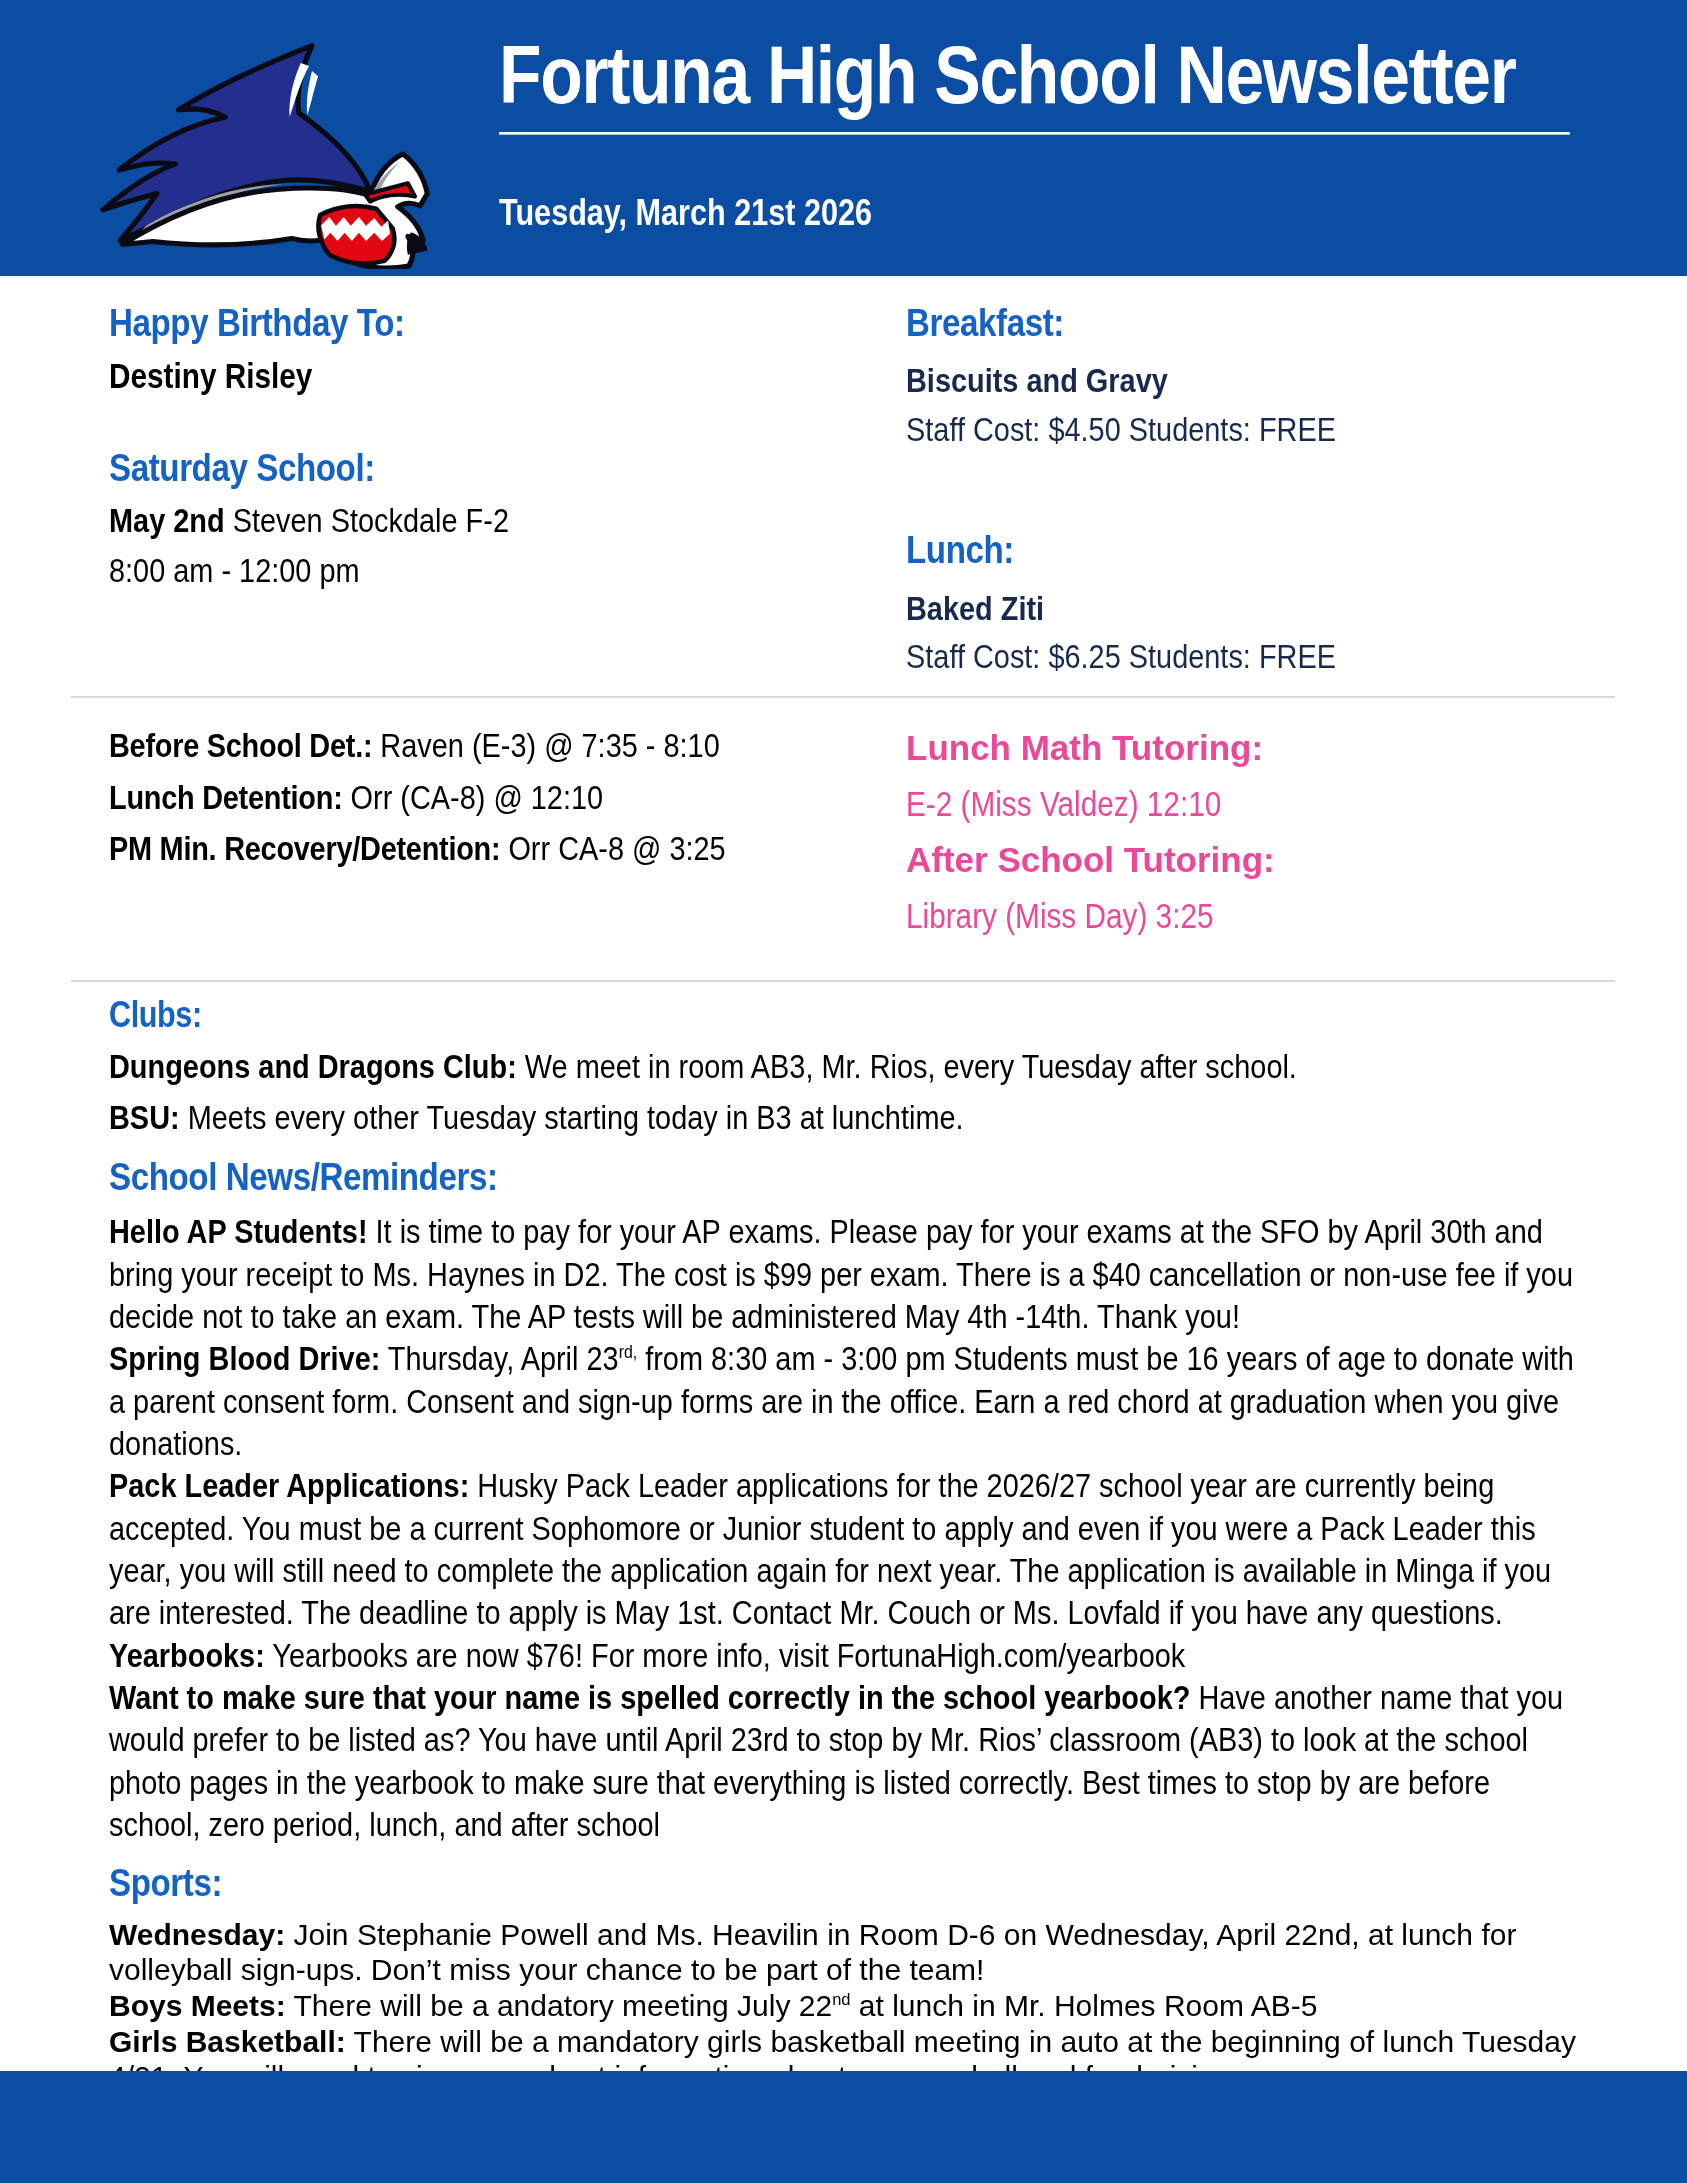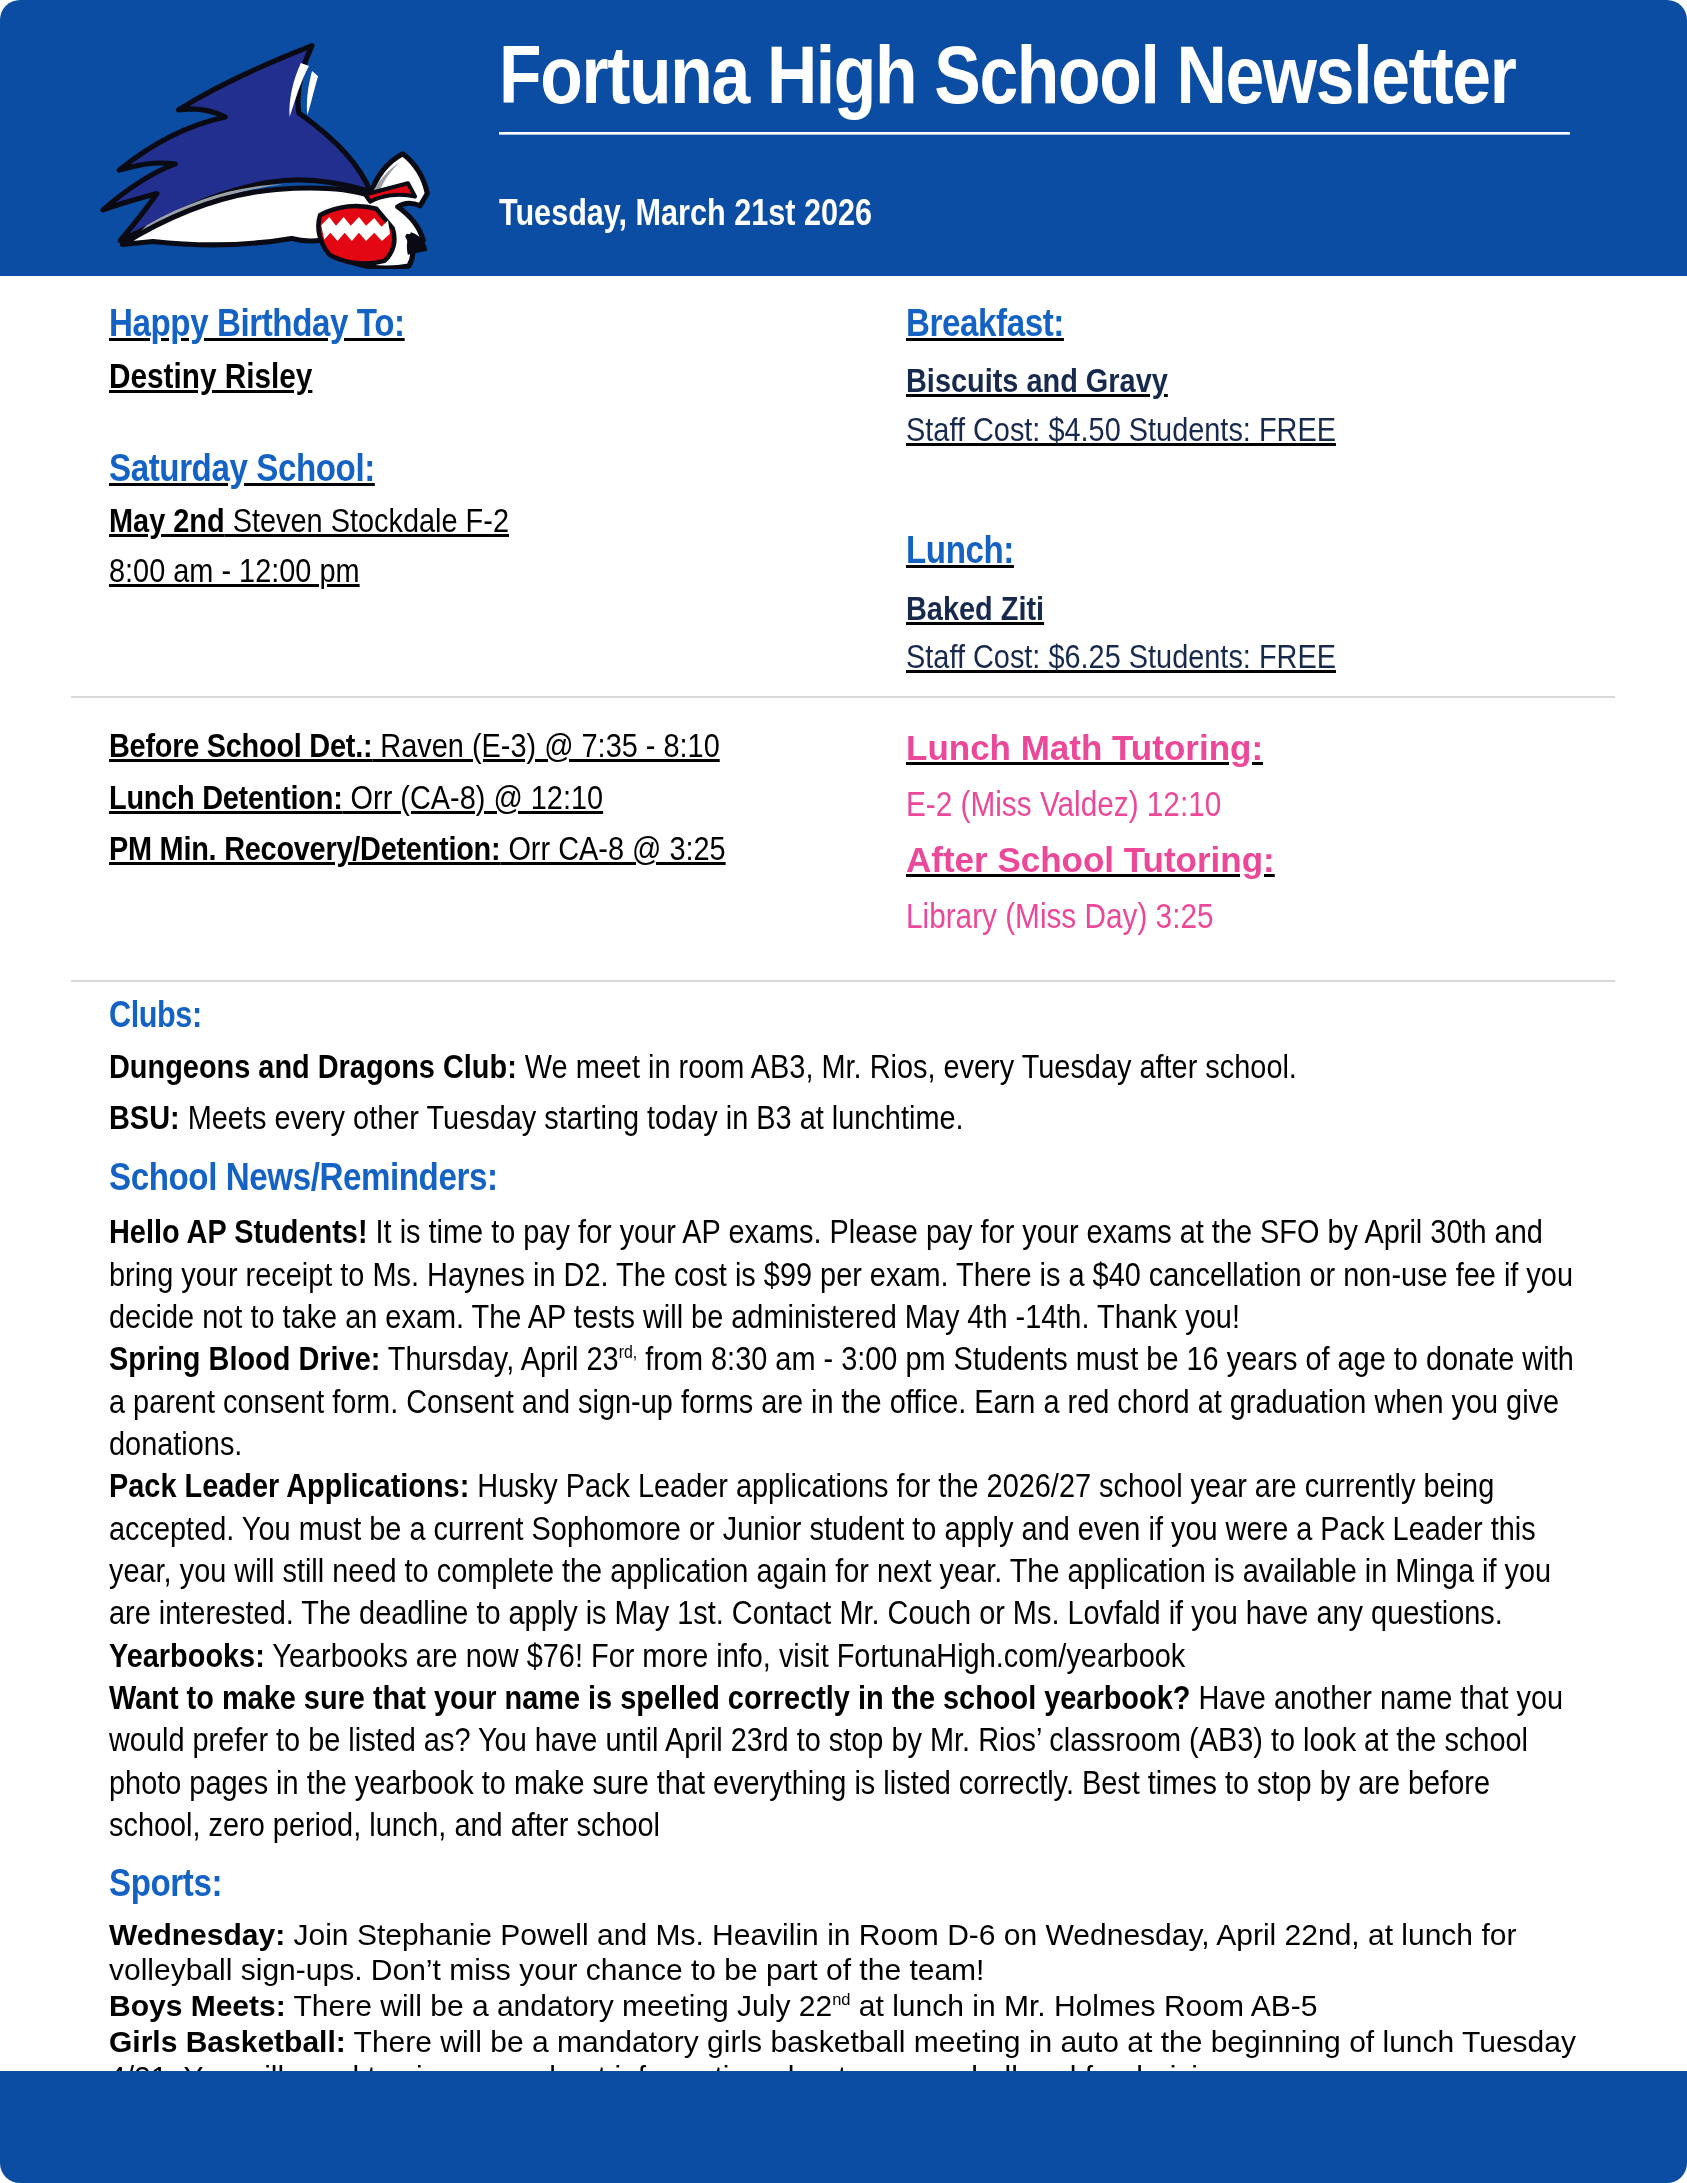--- a/index.html
+++ b/index.html
@@ -1,34 +1,34 @@
 <!DOCTYPE html>
 <html style="font-size:8.7px"><head>
 <meta charset="utf-8">
 <title>Fortuna High School Newsletter</title>
 <style>
   html,body { margin:0; padding:0; background:#ffffff; }
   .page {
     position:relative; width:1687px; height:2183px;
     background:#ffffff; overflow:hidden;
-    font-family:"Liberation Sans", sans-serif; color:#000;border-radius:20px;
+    font-family:"Liberation Sans", sans-serif; color:#000;
   }
   
   .header { position:relative; height:276px; background:#0b4da3; }
   .logo-svg { position:absolute; left:81px; top:14px; width:358px; height:255px; }
   .header-text { position:absolute; left:499px; top:32px; width:1108px; }
   .title { margin:0; font-size:82px; line-height:1.05; font-weight:bold; color:#ffffff; letter-spacing:-1.6px; white-space:nowrap; }
   .title-rule { margin-top:14px; width:1071px; height:0; border-top:2.7px solid #ffffff; border-bottom:1.1px solid rgba(255,255,255,.65); }
   .hdate { margin-top:57px; font-size:36px; font-weight:bold; color:#ffffff; white-space:nowrap; }
   
   .cx  { width:117.65%; transform:scaleX(0.85); transform-origin:left top; }
   .cxi { display:inline-block; transform:scaleX(0.85); transform-origin:left center; white-space:nowrap; font-weight:normal; }
   
   .content { padding:25px 104px 0 109px; }
-  .grid2 { display:grid; grid-template-columns:797px 1fr;text-decoration:underline; }
+  .grid2 { display:grid; grid-template-columns:797px 1fr; }
   .sec { margin:0; font-size:39px; font-weight:bold; color:#1462c4; letter-spacing:-0.5px; }
   .sec-sm { font-size:36px; }
   .bday-name { margin:11px 0 0; font-size:35px; font-weight:bold; }
   .blk-sat { margin-top:50px; }
   .plain-line { margin:11px 0 0; font-size:34px; }
   .menu-item { margin:16.4px 0 0; font-size:34px; font-weight:bold; color:#17294d; }
   .menu-cost { margin:9.8px 0 0; font-size:34px; color:#17294d; }
   .blk-lunch { margin-top:79px; }
   .divider { border-top:2.7px solid #d9d9d9; margin:19.6px -32px 0 -38px; }
   .row2 { padding:22px 0 16.4px; }

